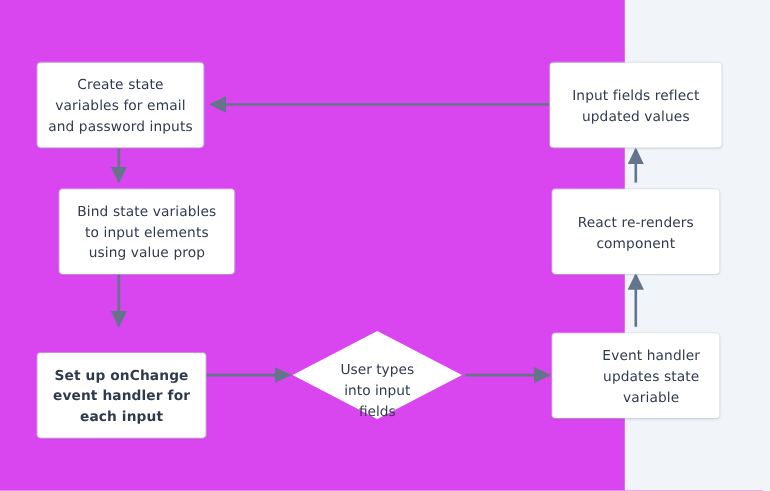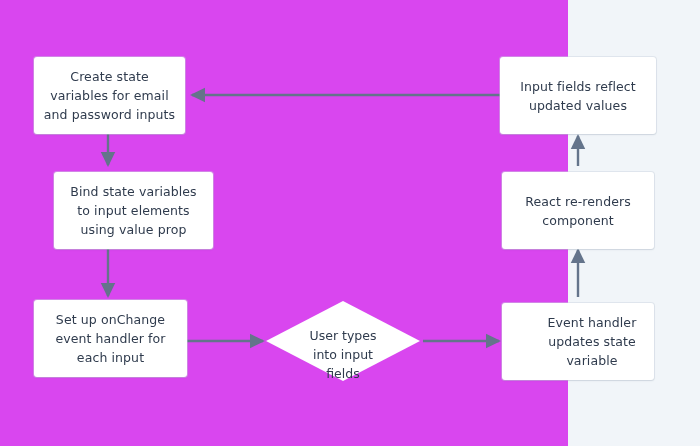--- a/index.html
+++ b/index.html
@@ -102,21 +102,21 @@
 variables for email
 and password inputs</span>
   </div>
 
   <div class="node" style="left:30px; top:172px; width:159px; height:77px;margin-left:24px;">
     <span class="node-label">Bind state variables
 to input elements
 using value prop</span>
   </div>
 
-  <div class="node" style="left:34px; top:300px; width:153px; height:77px;">
+  <div class="node" style="left:34px; top:321px; width:153px; height:77px;font-weight:bold;">
     <span class="node-label">Set up onChange
 event handler for
 each input</span>
   </div>
 
   <div class="diamond-wrap" style="left:266px; top:301px; width:154px; height:80px;">
     <div class="diamond-shape"></div>
     <span class="diamond-label">User types
 into input
 fields</span>

